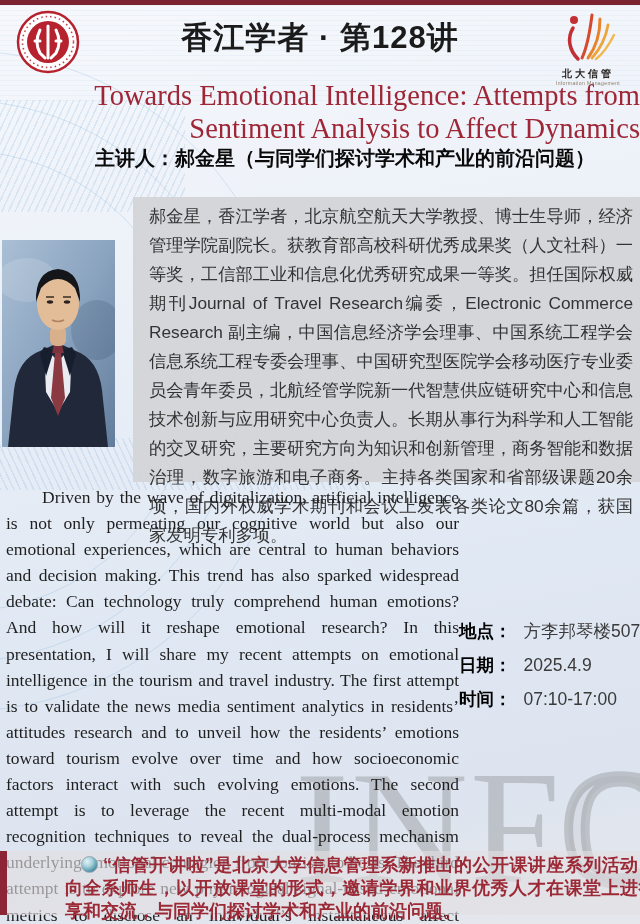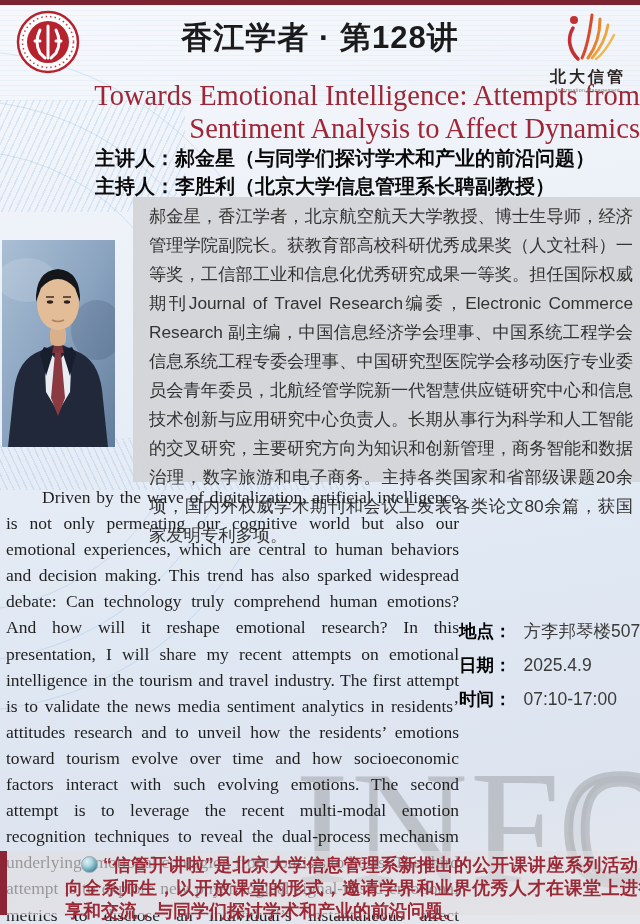--- a/index.html
+++ b/index.html
@@ -20,21 +20,21 @@
   
   .watermark{position:absolute;left:295px;top:748px;font-family:"Liberation Serif","DejaVu Serif",serif;
     font-size:162px;line-height:160px;letter-spacing:2px;white-space:nowrap;z-index:1;}
   .wm-inf{color:rgba(112,112,112,.30);margin-top:27px;}
   .wm-o{color:rgba(112,112,112,.08);-webkit-text-stroke:9px rgba(112,112,112,.30);}
   
   .pku-seal{position:absolute;left:16px;top:10px;z-index:3;}
   .series-title{position:absolute;left:0;right:0;top:17px;text-align:center;z-index:2;
     font-size:31px;font-weight:700;color:#1b1b1b;letter-spacing:1px;}
   .im-logo{position:absolute;right:10px;top:12px;width:84px;text-align:center;z-index:3;}
-  .im-logo-cn{font-size:16px;font-weight:700;color:#2a2423;letter-spacing:3px;margin-top:1px;}
+  .im-logo-cn{font-size:10px;font-weight:700;color:#2a2423;letter-spacing:3px;margin-top:1px;}
   .im-logo-en{font-size:6px;color:#8a7a66;letter-spacing:.4px;transform:scale(.85);transform-origin:center top;}
   
   .en-title{position:absolute;left:0;right:0;top:79px;text-align:right;z-index:2;
     font-family:"Liberation Serif","DejaVu Serif",serif;font-size:28.5px;line-height:33px;color:#9e2636;}
   
   .speakers{position:absolute;left:95px;top:145px;z-index:2;font-size:20px;line-height:27.5px;
     font-weight:700;color:#0a0a0a;}
   
   .bio-box{position:absolute;left:133px;top:197px;width:507px;height:285px;z-index:2;
     background:rgba(211,212,215,.92);}
@@ -102,21 +102,20 @@
     <div class="im-logo-en">Information Management</div>
   </div>
 
   <div class="en-title">
     <div>Towards Emotional Intelligence: Attempts from</div>
     <div>Sentiment Analysis to Affect Dynamics</div>
   </div>
 
   <div class="speakers">
     <div>主讲人：郝金星（与同学们探讨学术和产业的前沿问题）</div>
-    <div>主持人：李胜利（北京大学信息管理系长聘副教授）</div>
   </div>
 
   <div class="bio-box">
     <p>郝金星，香江学者，北京航空航天大学教授、博士生导师，经济管理学院副院长。获教育部高校科研优秀成果奖（人文社科）一等奖，工信部工业和信息化优秀研究成果一等奖。担任国际权威期刊Journal of Travel Research编委，Electronic Commerce Research 副主编，中国信息经济学会理事、中国系统工程学会信息系统工程专委会理事、中国研究型医院学会移动医疗专业委员会青年委员，北航经管学院新一代智慧供应链研究中心和信息技术创新与应用研究中心负责人。长期从事行为科学和人工智能的交叉研究，主要研究方向为知识和创新管理，商务智能和数据治理，数字旅游和电子商务。主持各类国家和省部级课题20余项，国内外权威学术期刊和会议上发表各类论文80余篇，获国家发明专利多项。</p>
   </div>
 
   <svg class="photo" width="113" height="207" viewBox="0 0 113 207">
     <defs>
       <linearGradient id="pbg" x1="0" y1="0" x2="1" y2="1">
         <stop offset="0" stop-color="#aabfd5"></stop>

